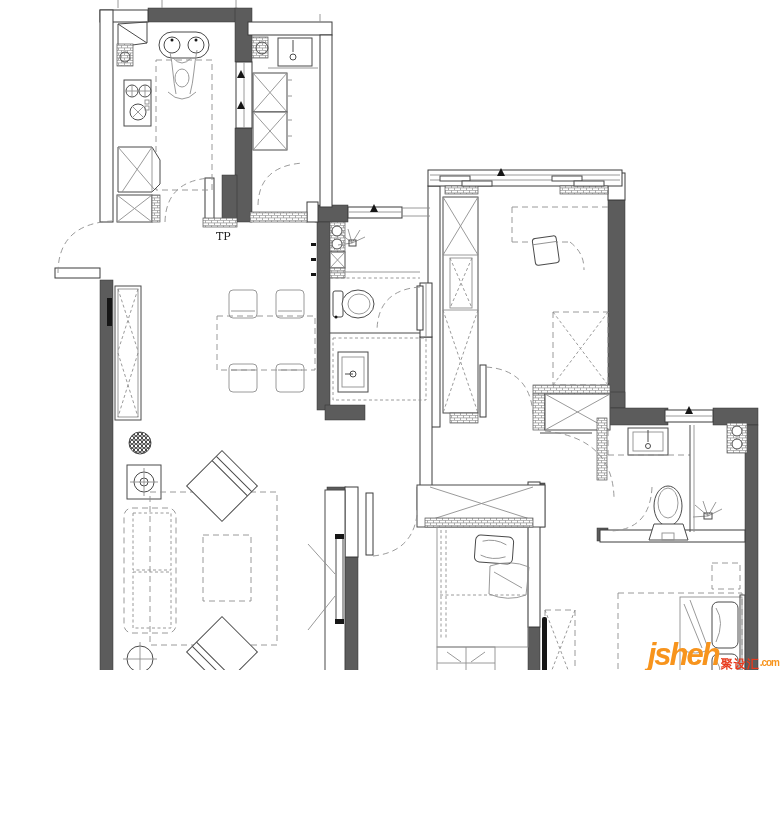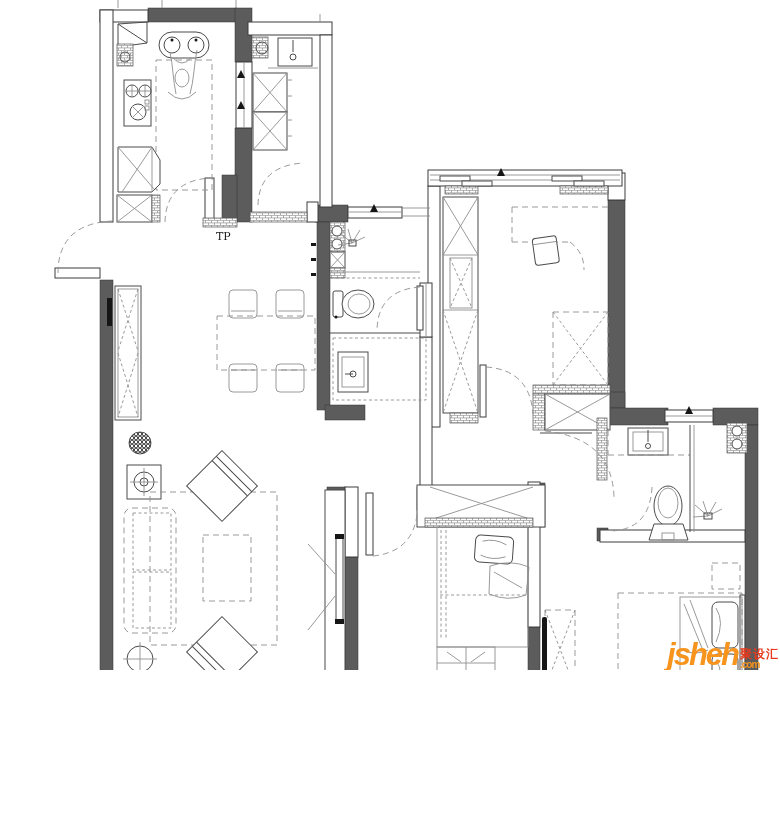--- a/index.html
+++ b/index.html
@@ -15,21 +15,21 @@
   .d  {stroke-dasharray:6 4;}
   .dd {stroke-dasharray:3 2.5;}
   .ht {fill:url(#hat);stroke:#555;stroke-width:.7;}
   .pl {fill:url(#scrib);stroke:#333;stroke-width:.8;}
   .blk{fill:#161616;}
   .tp {font:11px "DejaVu Serif",serif;fill:#1c1c1c;}
   
   .wm{position:absolute;right:1px;bottom:0;display:flex;align-items:flex-end;line-height:1;}
   .wm .brand{color:var(--brand);font-weight:bold;font-style:italic;font-size:31px;
              letter-spacing:-2px;font-family:"Liberation Sans",sans-serif;}
-  .wm .col{display:flex;flex-direction:column;align-items:flex-start;margin-left:2px;}
+  .wm .col{display:flex;align-items:flex-start;margin-left:2px;}
   .wm .cjk{color:var(--cjk);font-weight:bold;font-size:12px;letter-spacing:1px;}
   .wm .tld{color:var(--brand);font-weight:bold;font-size:10px;letter-spacing:-1px;}
 </style>
 </head>
 <body>
 
 <div class="stage">
 <svg width="780" height="825" viewBox="0 0 780 825">
   <defs>
     <pattern id="hat" width="6" height="5" patternUnits="userSpaceOnUse">

